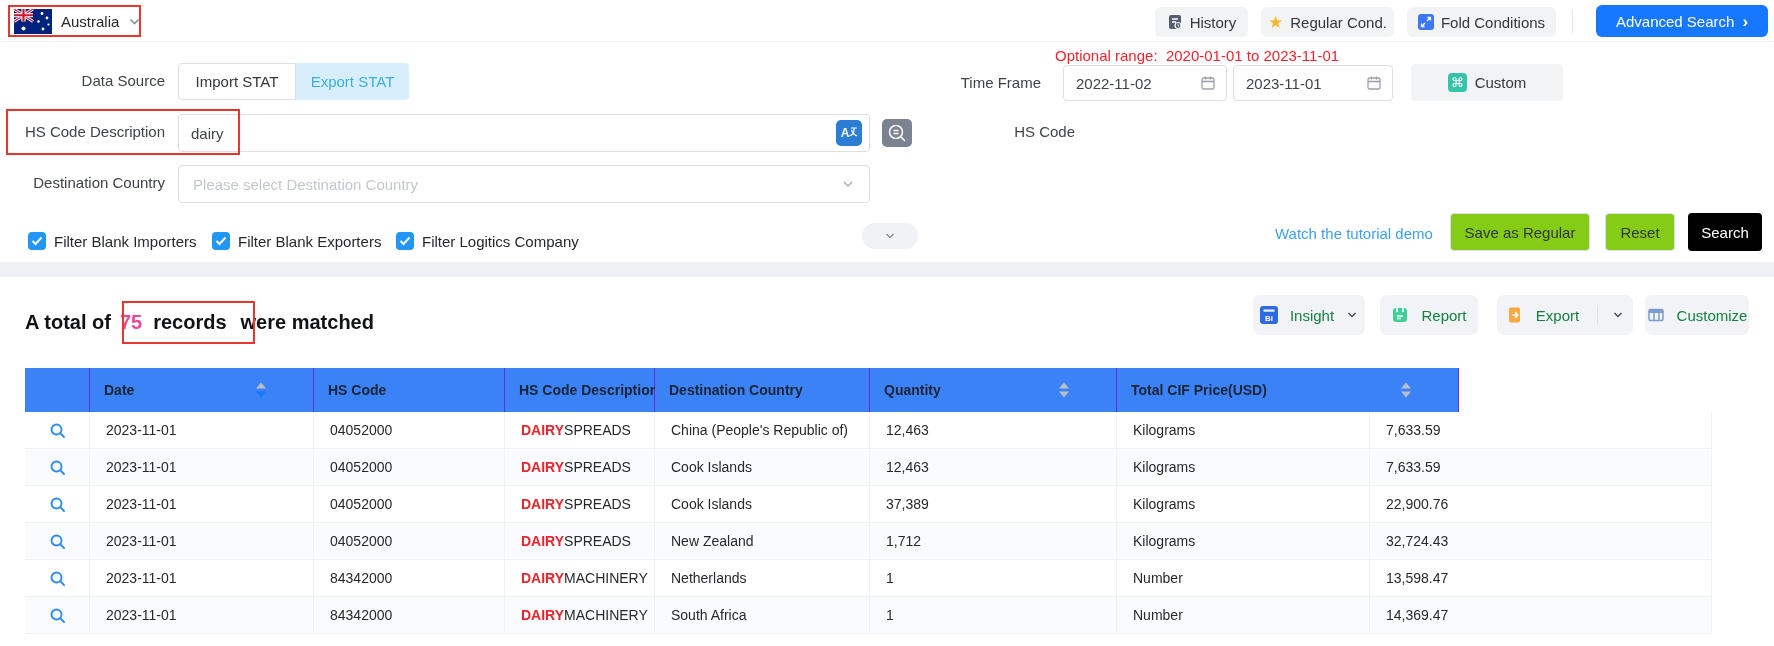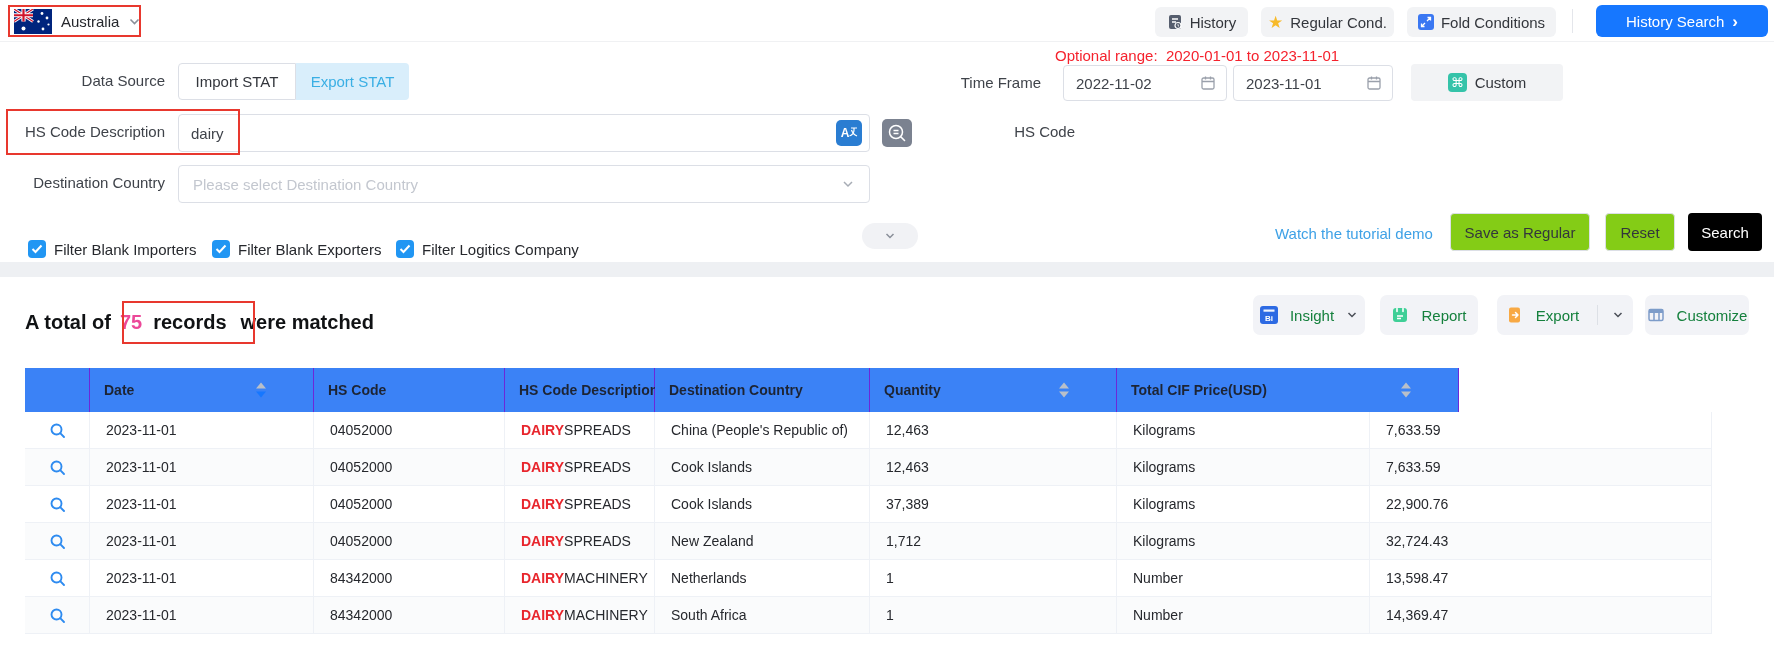--- a/index.html
+++ b/index.html
@@ -24,21 +24,21 @@
   .tab-export { left:296px; width:113px; background:#d9eefb; border-radius:0 4px 4px 0; color:#3aafe4; }
   .optional-range { left:1055px; top:47px; font-size:15px; color:#f5222d; white-space:pre; }
   .text-input { background:#fff; border:1px solid #dcdfe6; border-radius:4px; font-size:15px; color:#3f434a; padding:0 12px; outline:none; font-family:"Liberation Sans","DejaVu Sans",sans-serif; }
   .text-input::placeholder { color:#c3c7cf; }
   .date-box { top:65px; height:36px; background:#fff; border:1px solid #dcdfe6; border-radius:4px; display:flex; align-items:center; justify-content:space-between; padding:0 10px 0 12px; font-size:15px; color:#3f434a; cursor:pointer; }
   .custom-btn { left:1411px; top:64px; width:152px; height:37px; background:#f2f3f5; border-radius:4px; display:flex; align-items:center; justify-content:center; gap:8px; font-size:15px; color:#33363c; cursor:pointer; }
   .cmd-chip { width:19px; height:19px; border-radius:4px; background:#35c3a9; color:#fff; font-size:13px; display:flex; align-items:center; justify-content:center; }
   .suffix-btn { left:882px; top:119px; cursor:pointer; line-height:0; }
   .select-box { left:178px; top:165px; width:692px; height:38px; background:#fff; border:1px solid #dcdfe6; border-radius:4px; display:flex; align-items:center; justify-content:space-between; padding:0 14px; font-size:15px; cursor:pointer; }
   .placeholder { color:#c3c7cf; }
-  .filter-item { top:240px; display:flex; align-items:center; gap:8px; cursor:pointer; }
+  .filter-item { top:232px; display:flex; align-items:center; gap:8px; cursor:pointer; }
   .filter-item:nth-child(1) { left:28px; } .filter-item:nth-child(2) { left:212px; } .filter-item:nth-child(3) { left:396px; }
   .cb { width:18px; height:18px; border-radius:4px; background:#2196f3; display:flex; align-items:center; justify-content:center; }
   .filter-label { font-size:15px; color:#26282d; }
   .collapse-pill { left:862px; top:223px; width:56px; height:26px; background:#f1f2f5; border-radius:13px; display:flex; align-items:center; justify-content:center; cursor:pointer; }
   .tutorial-link { left:1275px; top:225px; font-size:15px; color:#3ea1e6; cursor:pointer; }
   .form-btn { top:213px; height:38px; background:#84cc16; border:1px solid #dcdfe6; border-radius:4px; display:flex; align-items:center; justify-content:center; font-size:15px; color:#33363c; cursor:pointer; }
   .search-btn { left:1688px; top:213px; width:74px; height:38px; background:#000000; border:none; color:#fff; }
 
   .gray-band { left:0; top:262px; width:1774px; height:15px; background:#eef0f3; }
 
@@ -124,21 +124,21 @@
           <rect width="16" height="16" rx="3" fill="#3a77f2"></rect>
           <path d="M9.5 3.5 h3 v3 M12.5 3.5 L9 7 M6.5 12.5 h-3 v-3 M3.5 12.5 L7 9" stroke="#fff" stroke-width="1.3" fill="none"></path>
         </svg>
     </span>
     <span>Fold Conditions</span>
   </div>
 
   <div class="abs bar-divider"></div>
 
   <div class="abs adv-btn">
-    <span>History Search</span>
+    <span>Advanced Search</span>
     <span class="adv-arrow">›</span>
   </div>
 
   <div class="abs form-label" style="left:0;top:72px;">Data Source</div>
   <div class="abs tab tab-import">Import STAT</div>
   <div class="abs tab tab-export">Export STAT</div>
 
   <div class="abs optional-range">Optional range:  2020-01-01 to 2023-11-01</div>
   <div class="abs form-label" style="left:876px;top:74px;">Time Frame</div>
   <div class="abs date-box" style="left:1063px;width:164px;">

